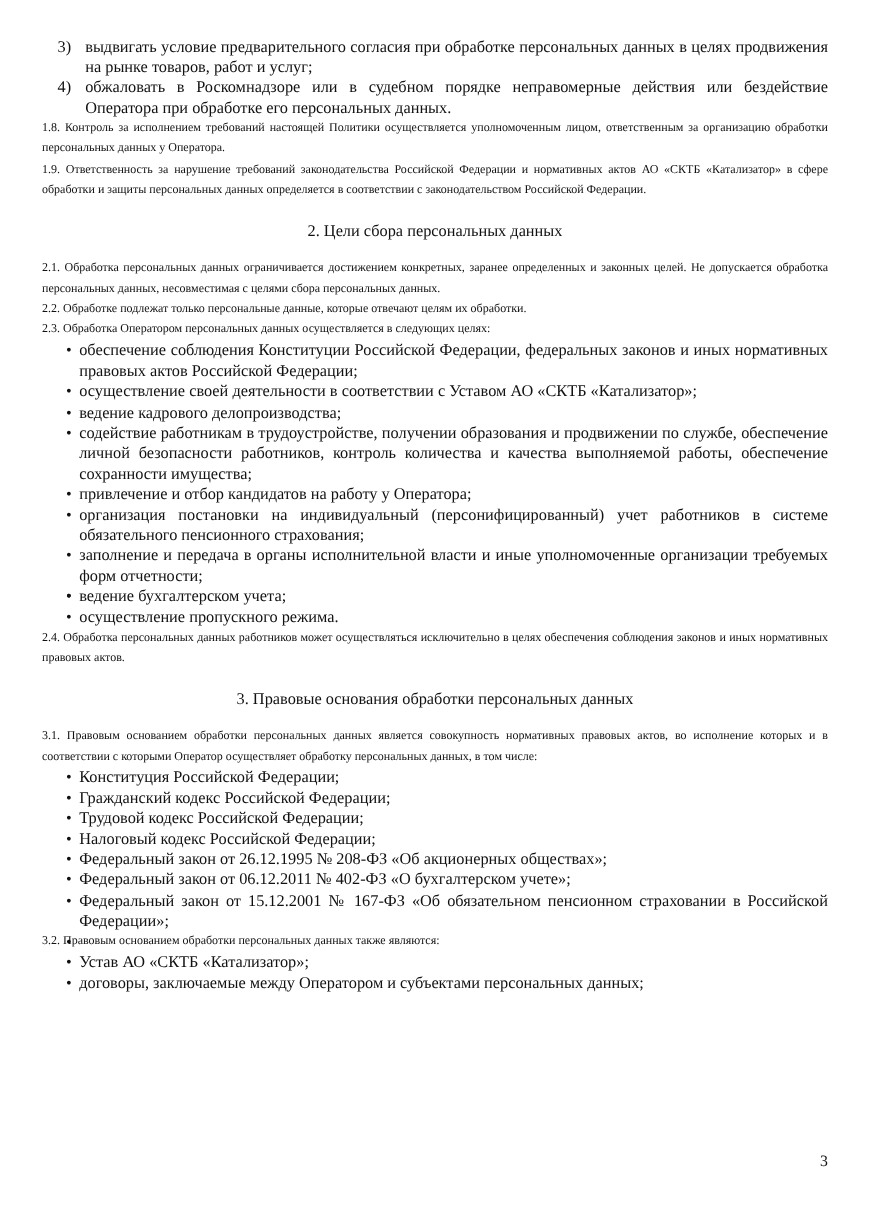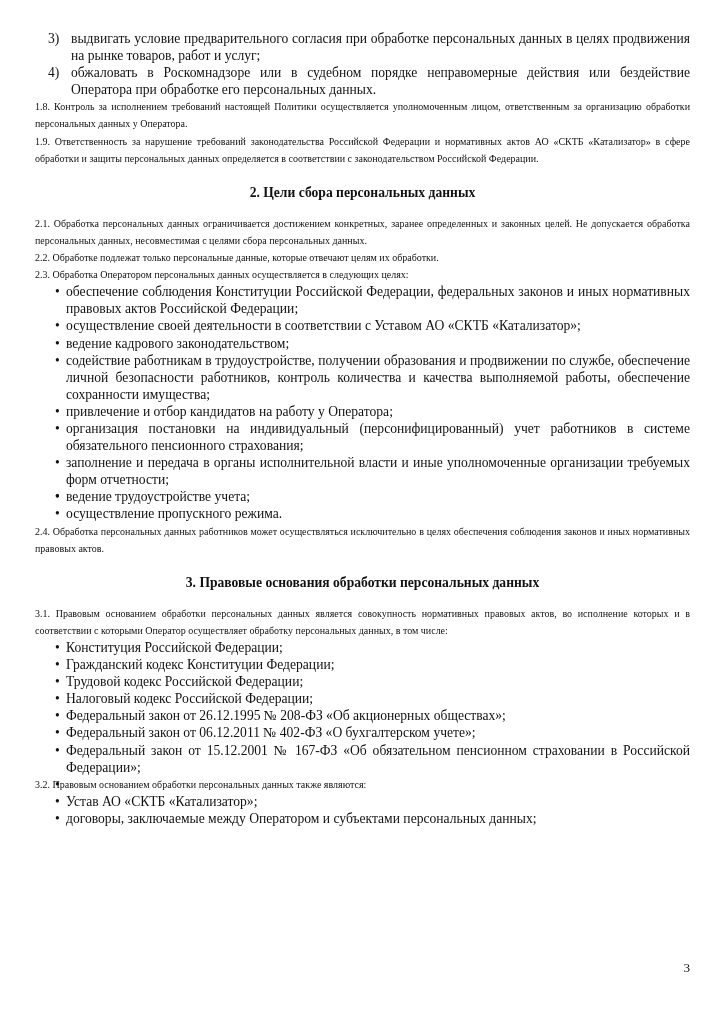--- a/index.html
+++ b/index.html
@@ -79,21 +79,21 @@
     left: 20px;
     top: 0;
     font-size: 13.6px;
     line-height: 17.1px;
   }
 
   
   .heading {
     font-size: 13.6px;
     line-height: 17.1px;
-    font-weight: bold;
+    font-weight: normal;
     text-align: center;
     margin: 0;
   }
   .gap-md { height: 14px; }
   .gap-lg { height: 17px; }
 
   .pagenum {
     position: absolute;
     right: 34px;
     top: 960px;
@@ -126,41 +126,41 @@
     <h2 class="heading">2. Цели сбора персональных данных</h2>
     <div class="gap-md"></div>
 
     <p class="para">2.1. Обработка персональных данных ограничивается достижением конкретных, заранее определенных и законных целей. Не допускается обработка персональных данных, несовместимая с целями сбора персональных данных.</p>
     <p class="para">2.2. Обработке подлежат только персональные данные, которые отвечают целям их обработки.</p>
     <p class="para">2.3. Обработка Оператором персональных данных осуществляется в следующих целях:</p>
 
     <ul class="bullets">
       <li><span class="dot">•</span><span>обеспечение соблюдения Конституции Российской Федерации, федеральных законов и иных нормативных правовых актов Российской Федерации;</span></li>
       <li><span class="dot">•</span><span>осуществление своей деятельности в соответствии с Уставом АО «СКТБ «Катализатор»;</span></li>
-      <li><span class="dot">•</span><span>ведение кадрового законодательством;</span></li>
+      <li><span class="dot">•</span><span>ведение кадрового делопроизводства;</span></li>
       <li><span class="dot">•</span><span>содействие работникам в трудоустройстве, получении образования и продвижении по службе, обеспечение личной безопасности работников, контроль количества и качества выполняемой работы, обеспечение сохранности имущества;</span></li>
       <li><span class="dot">•</span><span>привлечение и отбор кандидатов на работу у Оператора;</span></li>
       <li><span class="dot">•</span><span>организация постановки на индивидуальный (персонифицированный) учет работников в системе обязательного пенсионного страхования;</span></li>
       <li><span class="dot">•</span><span>заполнение и передача в органы исполнительной власти и иные уполномоченные организации требуемых форм отчетности;</span></li>
       <li><span class="dot">•</span></li>
-      <li><span class="dot">•</span><span>ведение трудоустройстве учета;</span></li>
+      <li><span class="dot">•</span><span>ведение бухгалтерском учета;</span></li>
       <li><span class="dot">•</span><span>осуществление пропускного режима.</span></li>
     </ul>
 
     <p class="para">2.4. Обработка персональных данных работников может осуществляться исключительно в целях обеспечения соблюдения законов и иных нормативных правовых актов.</p>
 
     <div class="gap-lg"></div>
     <h2 class="heading">3. Правовые основания обработки персональных данных</h2>
     <div class="gap-md"></div>
 
     <p class="para">3.1. Правовым основанием обработки персональных данных является совокупность нормативных правовых актов, во исполнение которых и в соответствии с которыми Оператор осуществляет обработку персональных данных, в том числе:</p>
 
     <ul class="bullets">
       <li><span class="dot">•</span><span>Конституция Российской Федерации;</span></li>
-      <li><span class="dot">•</span><span>Гражданский кодекс Конституции Федерации;</span></li>
+      <li><span class="dot">•</span><span>Гражданский кодекс Российской Федерации;</span></li>
       <li><span class="dot">•</span><span>Трудовой кодекс Российской Федерации;</span></li>
       <li><span class="dot">•</span><span>Налоговый кодекс Российской Федерации;</span></li>
       <li><span class="dot">•</span><span>Федеральный закон от 26.12.1995 № 208-ФЗ «Об акционерных обществах»;</span></li>
       <li><span class="dot">•</span><span>Федеральный закон от 06.12.2011 № 402-ФЗ «О бухгалтерском учете»;</span></li>
       <li><span class="dot">•</span><span>Федеральный закон от 15.12.2001 № 167-ФЗ «Об обязательном пенсионном страховании в Российской Федерации»;</span></li>
       <li><span class="dot">•</span></li>
     </ul>
 
     <p class="para">3.2. Правовым основанием обработки персональных данных также являются:</p>
 

